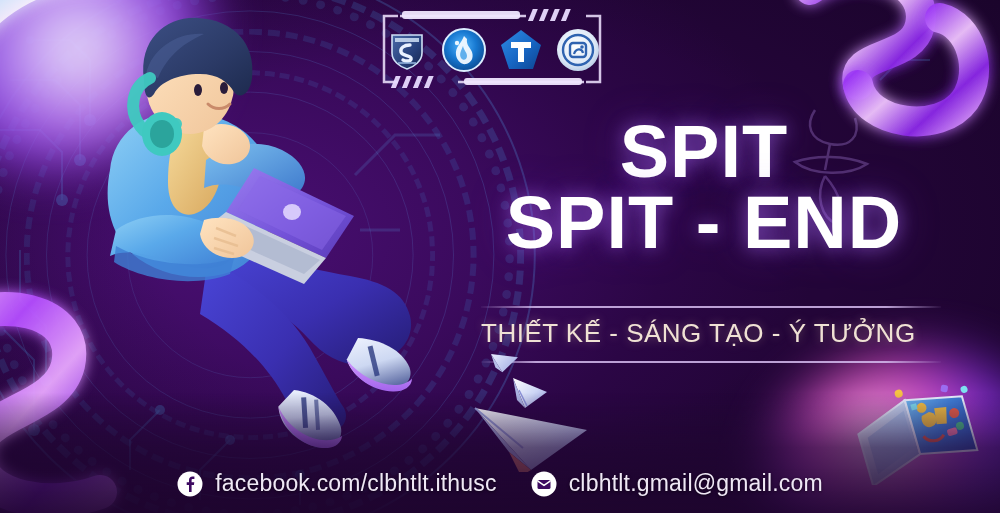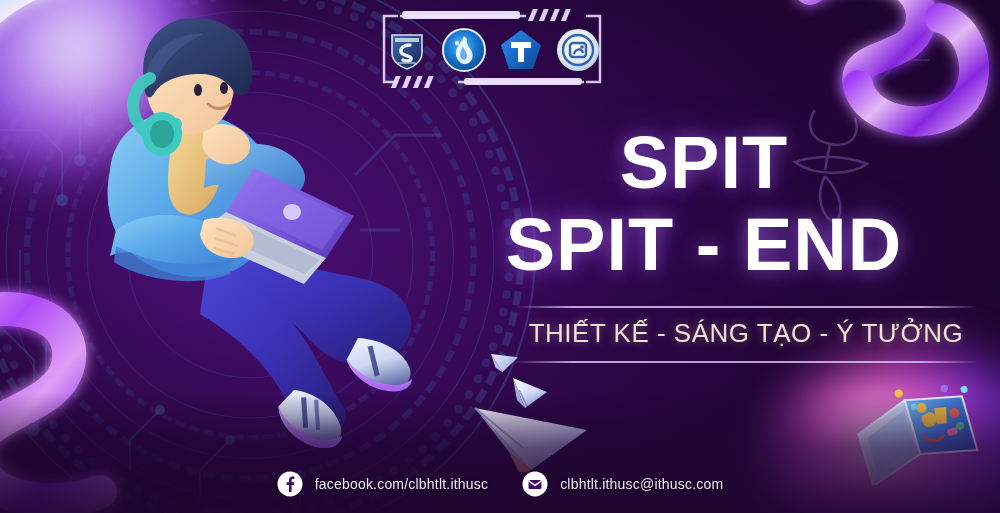--- a/index.html
+++ b/index.html
@@ -99,33 +99,33 @@
   .logo svg{display:block;width:100%;height:100%;}
 
   
   .headline{
     position:absolute;right:16px;top:118px;width:560px;
     text-align:center;
   }
   .title-1{
     font-family:"Liberation Sans",sans-serif;
     font-weight:bold;font-size:74px;line-height:.92;
-    color:#ffffff;letter-spacing:1px;margin:11px;
+    color:#ffffff;letter-spacing:1px;margin:0;
     text-shadow:0 0 18px rgba(180,120,255,.55),0 0 42px rgba(130,60,220,.45);
   }
   .title-2{
     font-family:"Liberation Sans",sans-serif;
     font-weight:bold;font-size:74px;line-height:1.0;
     color:#ffffff;letter-spacing:1px;margin:0;
     text-shadow:0 0 18px rgba(180,120,255,.55),0 0 42px rgba(130,60,220,.45);
   }
 
   
   .subtitle-wrap{
-    position:absolute;left:516px;top:306px;width:460px;text-align:center;
+    position:absolute;left:481px;top:306px;width:460px;text-align:left;
   }
   .rule{
     height:2px;width:100%;
     background:linear-gradient(to right, rgba(200,170,235,.05), rgba(214,188,240,.85) 12%, rgba(214,188,240,.85) 88%, rgba(200,170,235,.05));
   }
   .rule.top{margin-bottom:10px;}
   .rule.bottom{margin-top:12px;}
   .subtitle{
     font-family:"Liberation Sans",sans-serif;
     font-size:26px;font-weight:normal;letter-spacing:.5px;
@@ -148,21 +148,21 @@
     z-index:20;
   }
   .contact{display:flex;align-items:center;gap:12px;}
   .contact .ic{
     width:26px;height:26px;flex:0 0 auto;
     display:flex;align-items:center;justify-content:center;
   }
   .contact .ic svg{display:block;width:100%;height:100%;}
   .contact .txt{
     font-family:"Liberation Sans",sans-serif;
-    font-size:14px;color:#efe8f5;letter-spacing:.2px;white-space:nowrap;
+    font-size:23px;color:#efe8f5;letter-spacing:.2px;white-space:nowrap;
     text-shadow:0 1px 3px rgba(0,0,0,.6);
   }
 
   
   .deco-outline{position:absolute;opacity:.28;}
   .deco-outline svg{display:block;overflow:visible;}
 </style>
 </head>
 <body>
 
@@ -612,18 +612,18 @@
     </div>
 
     <div class="contact">
       <span class="ic">
         <svg viewBox="0 0 26 26">
           <circle cx="13" cy="13" r="12.5" fill="#ffffff"></circle>
           <rect x="6.5" y="9" width="13" height="9" rx="1.6" fill="#3d0a61"></rect>
           <path d="M6.9 10.2 L13 14.4 L19.1 10.2" stroke="#ffffff" stroke-width="1.5" fill="none" stroke-linecap="round" stroke-linejoin="round"></path>
         </svg>
       </span>
-      <span class="txt">clbhtlt.ithusc@ithusc.com</span>
+      <span class="txt">clbhtlt.gmail@gmail.com</span>
     </div>
 
   </div>
 
 </div>
 
 </body></html>

